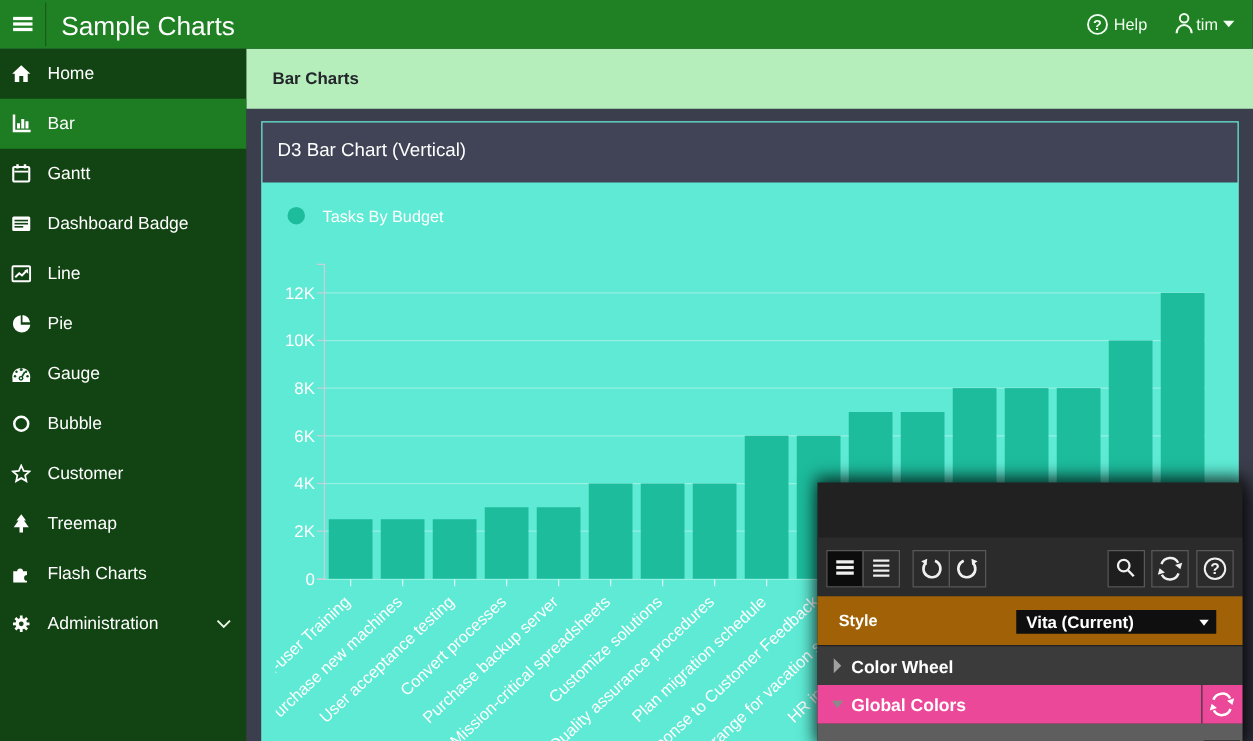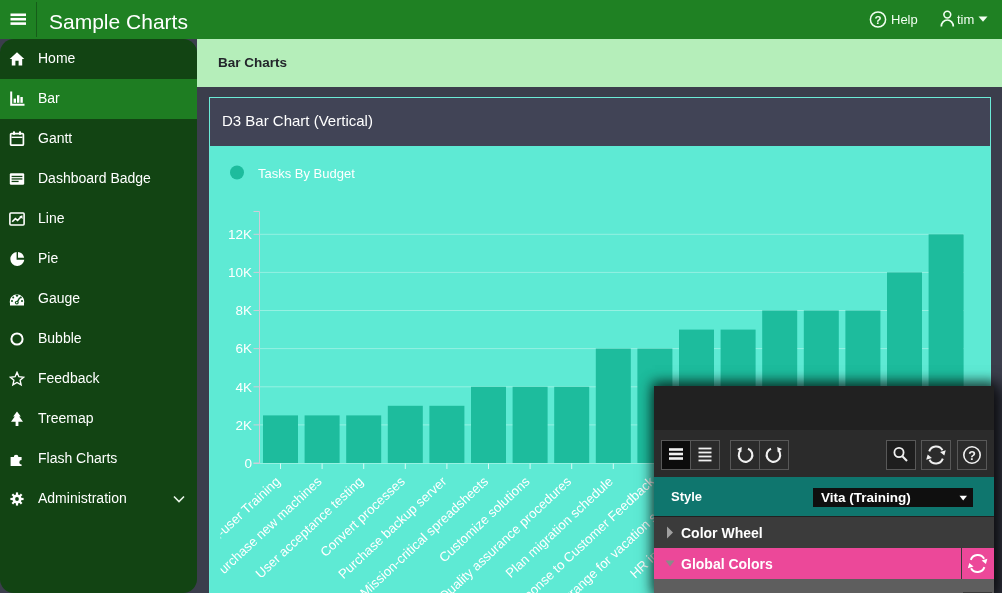--- a/index.html
+++ b/index.html
@@ -1,39 +1,39 @@
 <!DOCTYPE html>
 <html><head>
 <meta charset="utf-8">
 <style>
   * { margin:0; padding:0; box-sizing:border-box; }
   html,body { width:1002px; height:593px; overflow:hidden; background:#3b3e4c;
     font-family:"Liberation Sans", sans-serif; }
   .topbar { position:absolute; left:0; top:0; width:1002px; height:39px; background:#1f8123; z-index:3; }
   .topbar .sep { position:absolute; left:36px; top:2px; width:1px; height:35px; background:rgba(0,0,0,0.28); }
   .title { position:absolute; left:49px; top:10px; font-size:21px; color:#fff; }
-  .sidebar { position:absolute; left:0; top:39px; width:197px; height:554px; background:#124413; z-index:3;border-radius:14px; }
+  .sidebar { position:absolute; left:0; top:39px; width:197px; height:554px; background:#124413; z-index:3; }
   .sb-item { position:absolute; left:0; width:197px; height:40px; color:#fff; font-size:14px; }
   .sb-item.sel { background:#1e7d22; }
   .sb-item .lbl { position:absolute; left:38px; top:11px; }
   .sb-item svg { position:absolute; left:9px; top:12px; }
   .strip { position:absolute; left:197px; top:39px; width:900px; height:48px; background:#b5eeba; z-index:2; }
   .strip .t { position:absolute; left:21px; top:16px; font-size:13.5px; font-weight:bold; color:#23262b; }
   .card { position:absolute; left:209px; top:97px; width:782px; height:500px; background:#5eead4;
     border:1px solid rgba(255,255,255,0.09); border-bottom:none; z-index:1; }
   .card-h { position:absolute; left:0; top:0; width:100%; height:48px; background:#414456; }
   .card-h .t { position:absolute; left:12px; top:14px; font-size:15px; color:#fff; }
   .chartsvg { position:absolute; left:0; top:0; z-index:2; pointer-events:none; }
   .panel { position:absolute; left:654px; top:386px; width:340px; height:207px; background:#212121; z-index:10;
     box-shadow:5px 5px 15px 4px rgba(0,0,0,0.62), 0 -3px 11px 2px rgba(0,0,0,0.5); }
   .p-head { position:absolute; left:0; top:0; width:340px; height:44px; background:#1f1f1f; }
   .p-head .t { position:absolute; left:37px; top:12px; font-size:17px; color:#fff; }
   .p-tools { position:absolute; left:0; top:44px; width:340px; height:47px; background:#2b2b2b; }
   .pbtn { position:absolute; top:10px; width:30px; height:30px; border:1px solid #585858; background:#2b2b2b; }
-  .p-style { position:absolute; left:0; top:91px; width:340px; height:39px; background:#0f766e; }
+  .p-style { position:absolute; left:0; top:91px; width:340px; height:39px; background:#a16207; }
   .p-style .l { position:absolute; left:17px; top:12px; font-size:13px; font-weight:bold; color:#fff; }
   .dd { position:absolute; left:159px; top:11px; width:160px; height:19px; background:#0f0f0f; }
   .dd .v { position:absolute; left:8px; top:2px; font-size:13.5px; font-weight:bold; color:#fff; }
   .p-cw { position:absolute; left:0; top:131px; width:340px; height:31px; background:#3b3b3b;text-align:right; }
   .p-cw .t, .p-gc .t { position:absolute; left:27px; top:8px; font-size:14px; font-weight:bold; color:#fff; }
   .p-gc { position:absolute; left:0; top:162px; width:340px; height:31px; background:#ec4899; }
   .p-gray { position:absolute; left:0; top:193px; width:340px; height:14px; background:#5e5e5e; }
 </style>
 </head>
 <body>
@@ -121,21 +121,21 @@
 <div class="sb-item" style="top:280px">
       <svg width="16" height="16" viewBox="0 0 16 16">
         <circle cx="8" cy="8" r="5.6" fill="none" stroke="#fff" stroke-width="2"></circle>
       </svg>
       <span class="lbl">Bubble</span>
     </div>
 <div class="sb-item" style="top:320px">
       <svg width="16" height="16" viewBox="0 0 16 16">
         <path d="M8 1.4 L9.9 5.7 14.6 6.2 11.1 9.3 12.1 13.9 8 11.5 3.9 13.9 4.9 9.3 1.4 6.2 6.1 5.7 Z" fill="none" stroke="#fff" stroke-width="1.4"></path>
       </svg>
-      <span class="lbl">Feedback</span>
+      <span class="lbl">Customer</span>
     </div>
 <div class="sb-item" style="top:360px">
       <svg width="16" height="16" viewBox="0 0 16 16">
         <path d="M8 0.4 L11.8 5.4 H10.2 L14 10.8 H9.4 V15 H6.6 V10.8 H2 L5.8 5.4 H4.2 Z" fill="#fff"></path>
       </svg>
       <span class="lbl">Treemap</span>
     </div>
 <div class="sb-item" style="top:400px">
       <svg width="16" height="16" viewBox="0 0 16 16">
         <path d="M1.6 6 H4.8 A2.2,2.2 0 1 1 9.4 6 H12.6 V9 A2.2,2.2 0 1 0 12.6 13.6 V15 H1.6 Z" fill="#fff"></path>
@@ -289,21 +289,21 @@
         <path d="M288.8 28.7 A7.3,7.3 0 0 1 275.5 29.8" fill="none" stroke="#f0f0f0" stroke-width="2"></path>
         <path d="M0,-3 L4.6,0 L0,3 Z" transform="translate(288.9,21.1) rotate(72)" fill="#f0f0f0"></path>
         <path d="M0,-3 L4.6,0 L0,3 Z" transform="translate(275.1,28.9) rotate(-108)" fill="#f0f0f0"></path>
         <circle cx="318" cy="25" r="8.2" fill="none" stroke="#f0f0f0" stroke-width="1.6"></circle>
         <text x="318" y="29.6" font-size="12.5" font-weight="bold" fill="#f0f0f0" text-anchor="middle" font-family="Liberation Sans, sans-serif">?</text>
       </svg>
   </div>
   <div class="p-style">
     <div class="l">Style</div>
     <div class="dd">
-        <div class="v">Vita (Training)</div>
+        <div class="v">Vita (Current)</div>
       <svg width="160" height="19" style="position:absolute;left:0;top:0">
         <polygon points="146.5,7.8 154,7.8 150.2,12.6" fill="#fff"></polygon>
       </svg>
     </div>
   </div>
   <div class="p-cw">
     <svg width="340" height="31" style="position:absolute;left:0;top:0">
       <polygon points="13,9.5 13,21.5 19,15.5" fill="#a0a0a0"></polygon>
     </svg>
     <div class="t">Color Wheel</div>

